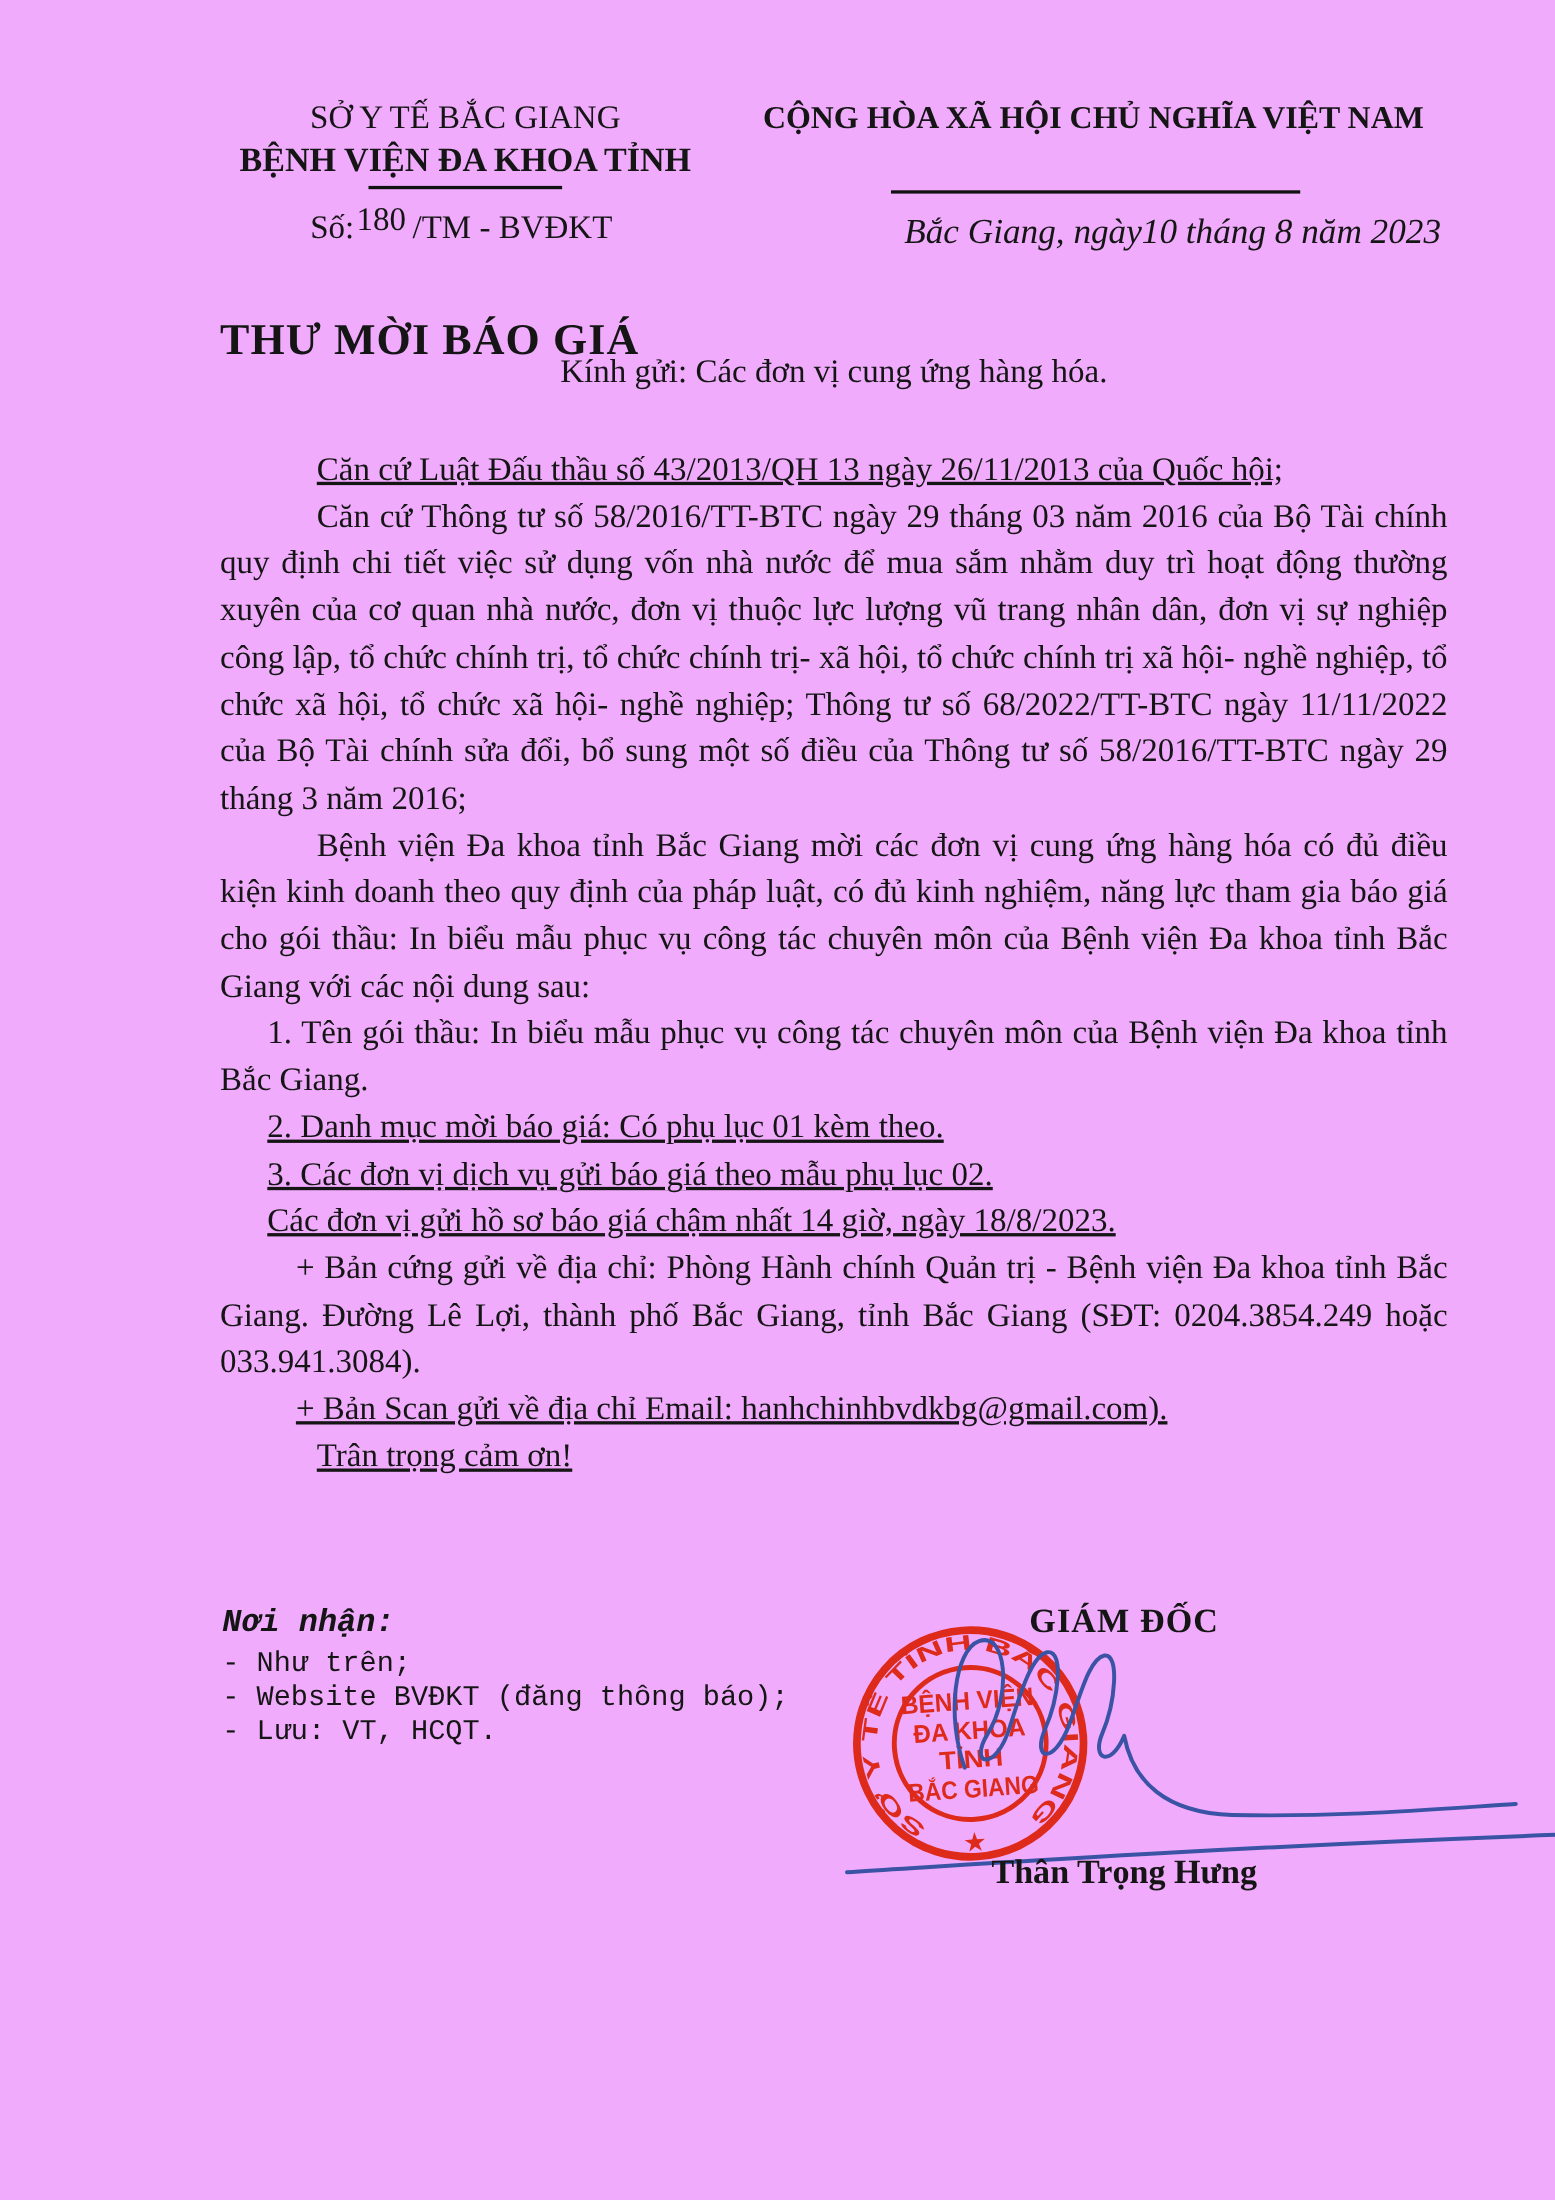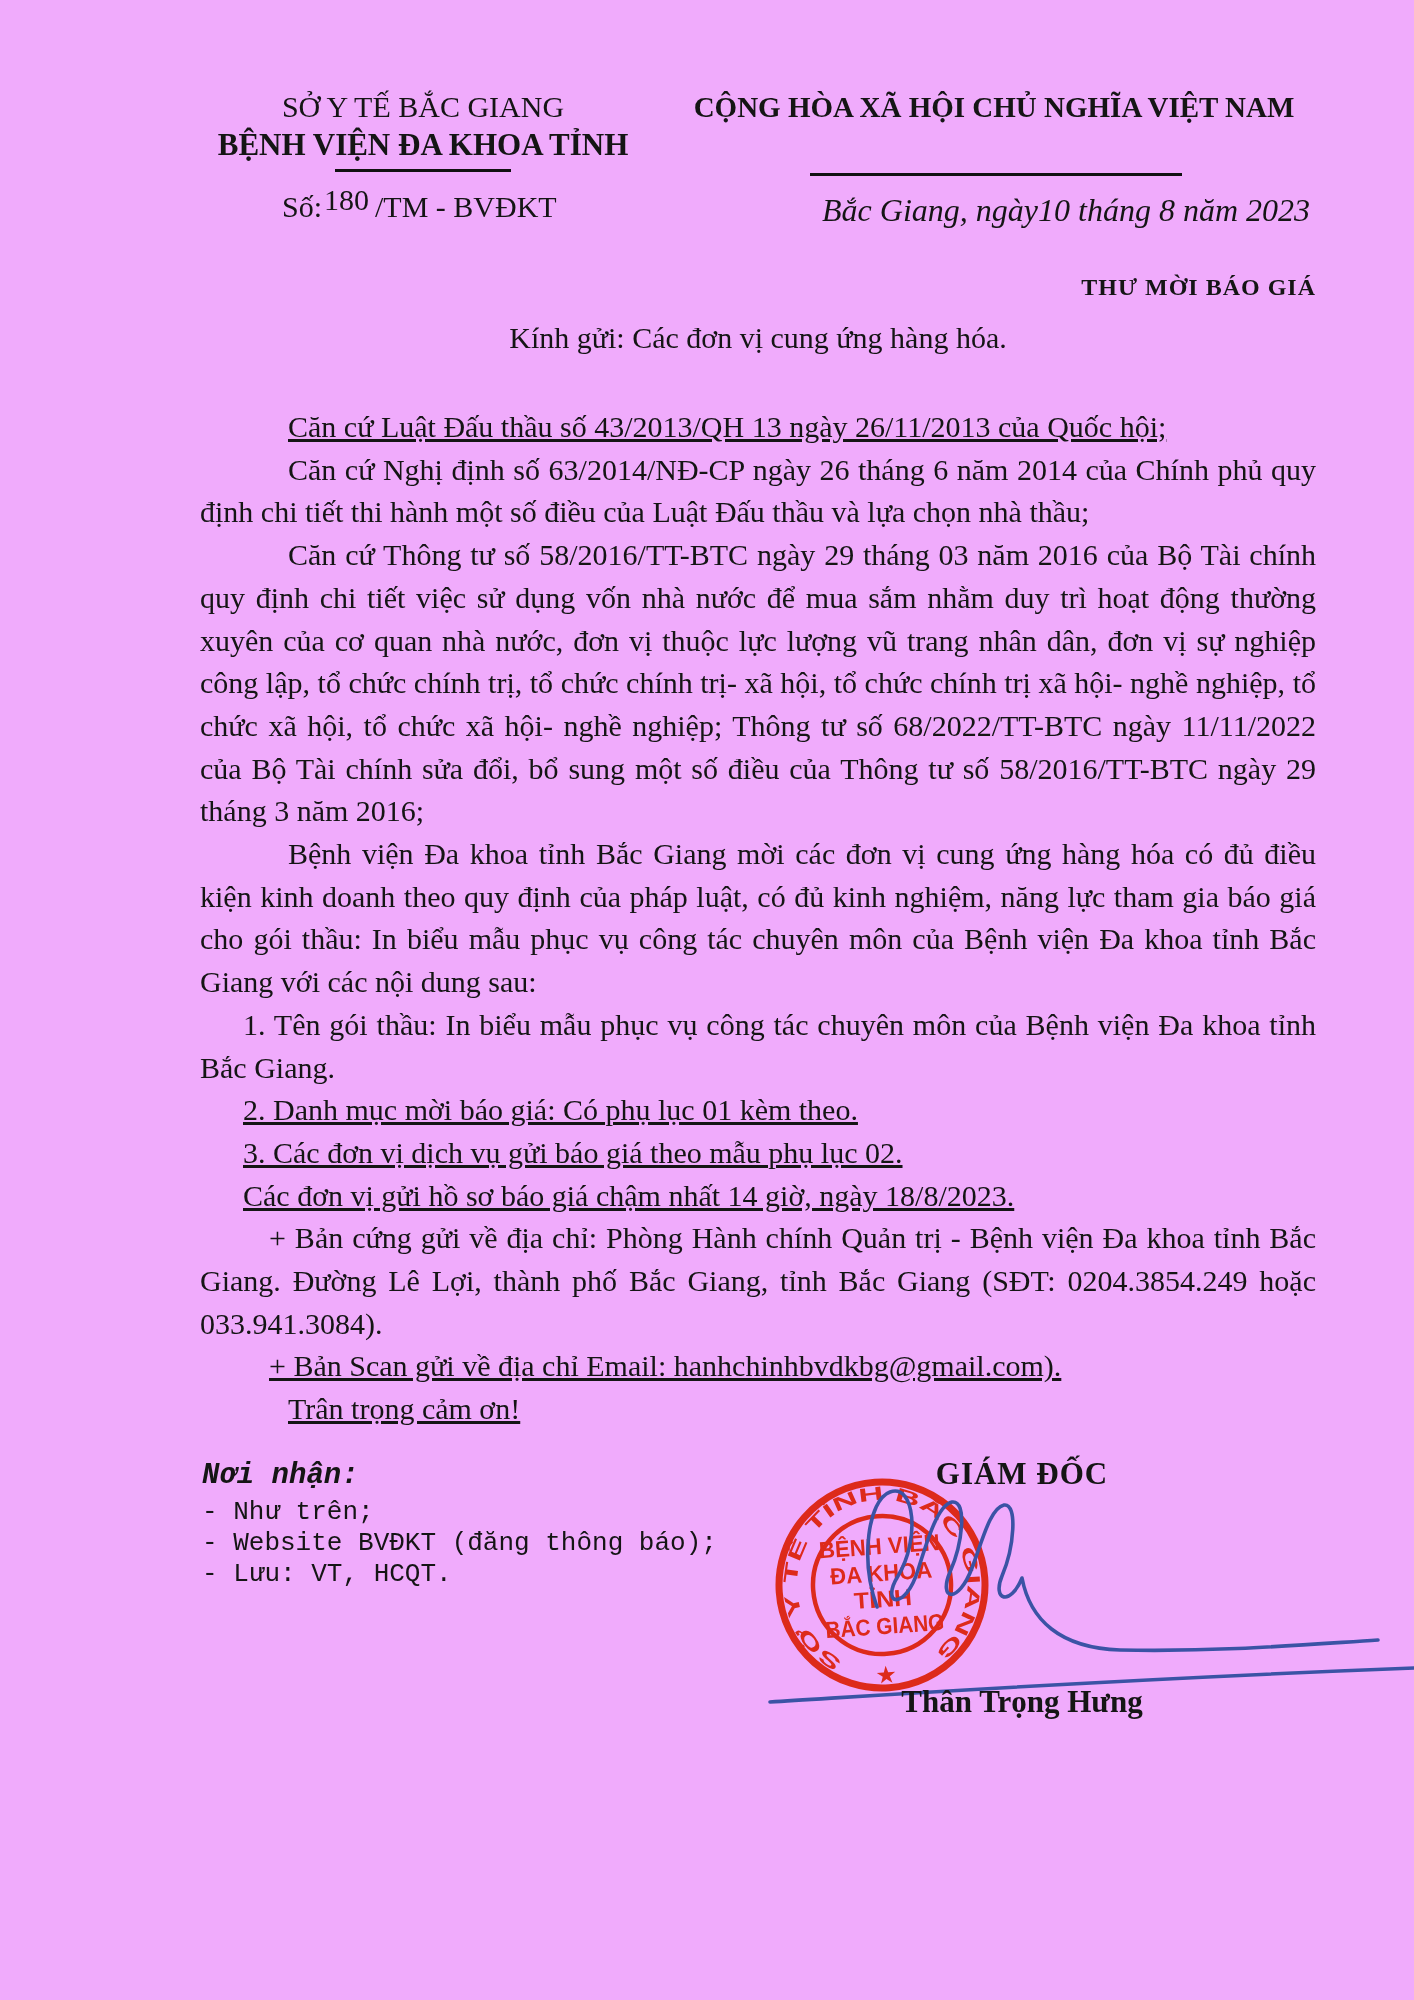--- a/index.html
+++ b/index.html
@@ -15,21 +15,21 @@
   .org-right{left:672px;top:88px;width:644px;text-align:center;line-height:38px;}
   .org-right .l1{font-weight:bold;font-size:29px;}
   .org-right .l2{font-weight:bold;font-size:31px;}
   .rule{position:absolute;height:3px;background:#111;}
   .rule-left{left:335px;top:169px;width:176px;}
   .rule-right{left:810px;top:173px;width:372px;}
   .doc-number{left:282px;top:190px;font-size:30px;}
   .doc-number .num{position:relative;top:-7px;margin:0 6px 0 2px;}
   .date-line{left:700px;top:192px;width:610px;text-align:right;font-style:italic;font-size:32px;}
   
-  .title{left:200px;top:274px;width:1116px;text-align:right;font-weight:bold;font-size:24px;letter-spacing:1px;}
+  .title{left:200px;top:285px;width:1116px;text-align:left;font-weight:bold;font-size:40px;letter-spacing:1px;}
   .salutation{left:200px;top:321px;width:1116px;text-align:center;font-size:30px;}
   
   .body{left:200px;top:406px;width:1116px;font-size:30px;line-height:42.7px;}
   .body p{margin:0;text-align:justify;}
   .in-lg{text-indent:88px;}
   .in-md{text-indent:69px;}
   .in-sm{text-indent:43px;}
   .no-just{text-align:right;text-decoration:underline;}
   
   .recipients{left:202px;top:1460px;font-size:26px;line-height:31px;font-family:Liberation Mono, monospace;}
@@ -58,21 +58,20 @@
 
   <div class="abs doc-number"><span>Số:</span><span class="num">180</span><span>/TM - BVĐKT</span></div>
 
   <div class="abs date-line">Bắc Giang, ngày10  tháng 8 năm 2023</div>
 
   <div class="abs title">THƯ MỜI BÁO GIÁ</div>
   <div class="abs salutation">Kính gửi: Các đơn vị cung ứng hàng hóa.</div>
 
   <div class="abs body">
     <p class="in-lg no-just">Căn cứ Luật Đấu thầu số 43/2013/QH 13 ngày 26/11/2013 của Quốc hội;</p>
-    <p class="in-lg">Căn cứ Nghị định số 63/2014/NĐ-CP ngày 26 tháng 6 năm 2014 của Chính phủ quy định chi tiết thi hành một số điều của Luật Đấu thầu và lựa chọn nhà thầu;</p>
     <p class="in-lg">Căn cứ Thông tư số 58/2016/TT-BTC ngày 29 tháng 03 năm 2016 của Bộ Tài chính quy định chi tiết việc sử dụng vốn nhà nước để mua sắm nhằm duy trì hoạt động thường xuyên của cơ quan nhà nước, đơn vị thuộc lực lượng vũ trang nhân dân, đơn vị sự nghiệp công lập, tổ chức chính trị, tổ chức chính trị- xã hội, tổ chức chính trị xã hội- nghề nghiệp, tổ chức xã hội, tổ chức xã hội- nghề nghiệp; Thông tư số 68/2022/TT-BTC ngày 11/11/2022 của Bộ Tài chính sửa đổi, bổ sung một số điều của Thông tư số 58/2016/TT-BTC ngày 29 tháng 3 năm 2016;</p>
     <p class="in-lg">Bệnh viện Đa khoa tỉnh Bắc Giang mời các đơn vị cung ứng hàng hóa có đủ điều kiện kinh doanh theo quy định của pháp luật, có đủ kinh nghiệm, năng lực tham gia báo giá cho gói thầu: In biểu mẫu phục vụ công tác chuyên môn của Bệnh viện Đa khoa tỉnh Bắc Giang với các nội dung sau:</p>
     <p class="in-sm">1. Tên gói thầu: In biểu mẫu phục vụ công tác chuyên môn của Bệnh viện Đa khoa tỉnh Bắc Giang.</p>
     <p class="in-sm no-just">2. Danh mục mời báo giá: Có phụ lục 01 kèm theo.</p>
     <p class="in-sm no-just">3. Các đơn vị dịch vụ gửi báo giá theo mẫu phụ lục 02.</p>
     <p class="in-sm no-just">Các đơn vị gửi hồ sơ báo giá chậm nhất 14 giờ, ngày  18/8/2023.</p>
     <p class="in-md">+ Bản cứng gửi về địa chỉ: Phòng Hành chính Quản trị - Bệnh viện Đa khoa tỉnh Bắc Giang. Đường Lê Lợi, thành phố Bắc Giang, tỉnh Bắc Giang (SĐT: 0204.3854.249 hoặc 033.941.3084).</p>
     <p class="in-md no-just">+ Bản Scan gửi về địa chỉ Email: hanhchinhbvdkbg@gmail.com).</p>
     <p class="in-lg no-just">Trân trọng cảm ơn!</p>
   </div>

